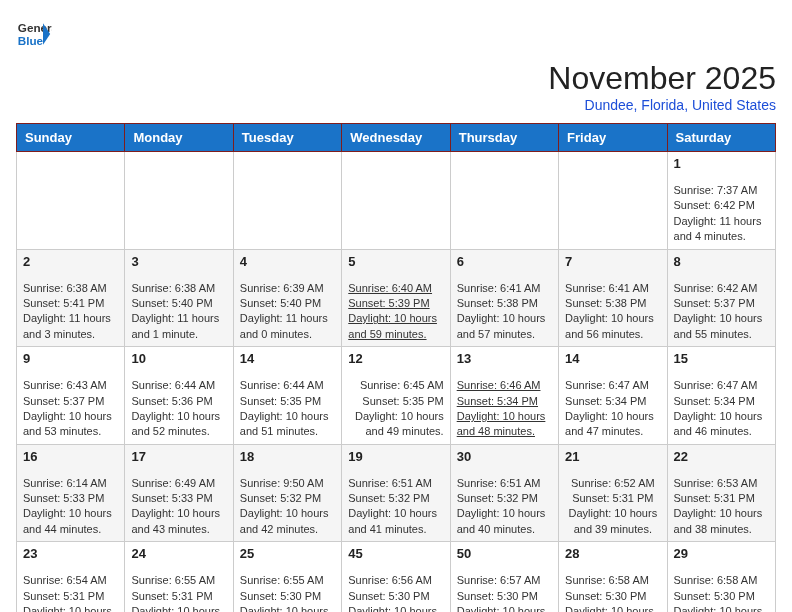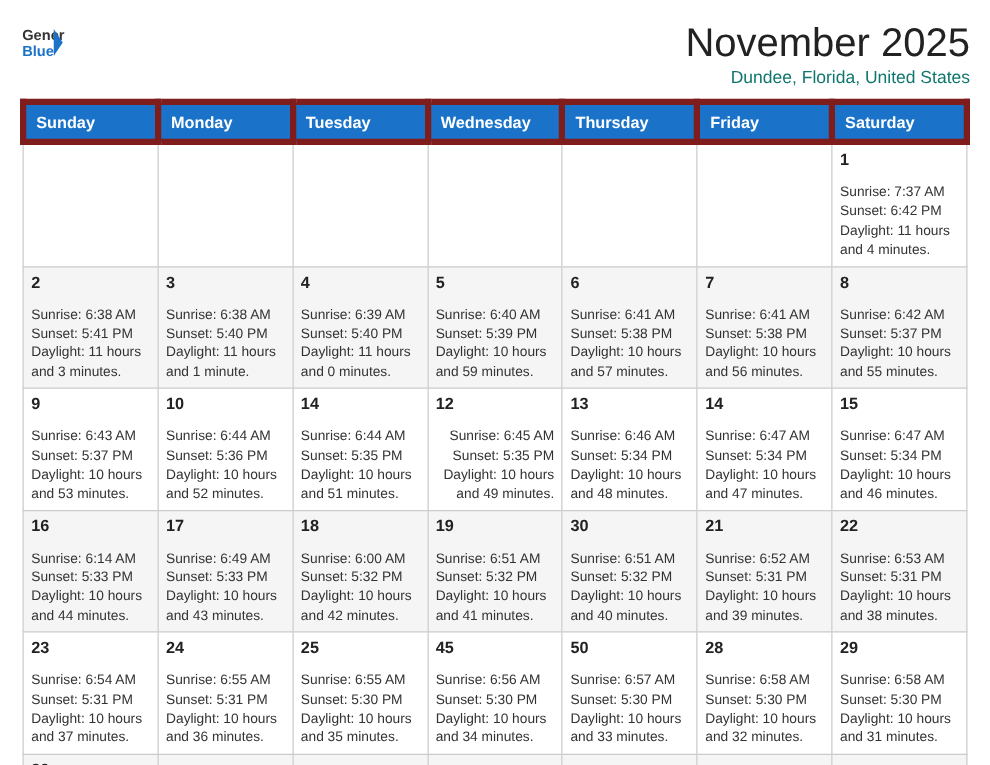--- a/index.html
+++ b/index.html
@@ -25,38 +25,39 @@
       width: 36px;
       height: 36px;
     }
     .title-area {
       text-align: right;
     }
     .month-title {
       font-size: 32px;
       font-weight: normal;
       color: #222;
+      margin-top: 44px;
     }
     .location {
       font-size: 14px;
-      color: #0f766e;
+      color: #1d4ed8;
     }
     .calendar {
       width: 100%;
       border-collapse: collapse;
       border: 1px solid #bbb;
     }
     .calendar th {
       background-color: #1a73c8;
       color: #fff;
       font-size: 13px;
       font-weight: bold;
       padding: 6px 8px;
       text-align: left;
-      border: 5px solid #7f1d1d;
+      border: 1px solid #7f1d1d;
     }
     .calendar td {
       vertical-align: top;
       border: 1px solid #ccc;
       padding: 4px 6px;
       width: calc(100% / 7);
       min-height: 80px;
       background: #fff;
     }
     .calendar tr:nth-child(even) td {
@@ -146,21 +147,21 @@
         </td>
         <td>
           <div class="day-number">4</div>
           <div class="day-info" style="white-space: pre-line;">Sunrise: 6:39 AM
 Sunset: 5:40 PM
 Daylight: 11 hours
 and 0 minutes.</div>
         </td>
         <td>
           <div class="day-number">5</div>
-          <div class="day-info" style="white-space: pre-line;">Sunrise: 6:40 AM
+          <div class="day-info" style="white-space: pre-line; text-decoration: underline;">Sunrise: 6:40 AM
 Sunset: 5:39 PM
 Daylight: 10 hours
 and 59 minutes.</div>
         </td>
         <td>
           <div class="day-number">6</div>
           <div class="day-info" style="white-space: pre-line;">Sunrise: 6:41 AM
 Sunset: 5:38 PM
 Daylight: 10 hours
 and 57 minutes.</div>
@@ -204,21 +205,21 @@
         </td>
         <td>
           <div class="day-number">12</div>
           <div class="day-info" style="white-space: pre-line; text-align: right;">Sunrise: 6:45 AM
 Sunset: 5:35 PM
 Daylight: 10 hours
 and 49 minutes.</div>
         </td>
         <td>
           <div class="day-number">13</div>
-          <div class="day-info" style="white-space: pre-line;">Sunrise: 6:46 AM
+          <div class="day-info" style="white-space: pre-line; text-decoration: underline;">Sunrise: 6:46 AM
 Sunset: 5:34 PM
 Daylight: 10 hours
 and 48 minutes.</div>
         </td>
         <td>
           <div class="day-number">14</div>
           <div class="day-info" style="white-space: pre-line;">Sunrise: 6:47 AM
 Sunset: 5:34 PM
 Daylight: 10 hours
 and 47 minutes.</div>
@@ -241,42 +242,42 @@
         </td>
         <td>
           <div class="day-number">17</div>
           <div class="day-info" style="white-space: pre-line;">Sunrise: 6:49 AM
 Sunset: 5:33 PM
 Daylight: 10 hours
 and 43 minutes.</div>
         </td>
         <td>
           <div class="day-number">18</div>
-          <div class="day-info" style="white-space: pre-line;">Sunrise: 6:00 AM
+          <div class="day-info" style="white-space: pre-line;">Sunrise: 9:50 AM
 Sunset: 5:32 PM
 Daylight: 10 hours
 and 42 minutes.</div>
         </td>
         <td>
           <div class="day-number">19</div>
           <div class="day-info" style="white-space: pre-line;">Sunrise: 6:51 AM
 Sunset: 5:32 PM
 Daylight: 10 hours
 and 41 minutes.</div>
         </td>
         <td>
           <div class="day-number">30</div>
           <div class="day-info" style="white-space: pre-line;">Sunrise: 6:51 AM
 Sunset: 5:32 PM
 Daylight: 10 hours
 and 40 minutes.</div>
         </td>
         <td>
           <div class="day-number">21</div>
-          <div class="day-info" style="white-space: pre-line;">Sunrise: 6:52 AM
+          <div class="day-info" style="white-space: pre-line; text-align: center;">Sunrise: 6:52 AM
 Sunset: 5:31 PM
 Daylight: 10 hours
 and 39 minutes.</div>
         </td>
         <td>
           <div class="day-number">22</div>
           <div class="day-info" style="white-space: pre-line;">Sunrise: 6:53 AM
 Sunset: 5:31 PM
 Daylight: 10 hours
 and 38 minutes.</div>

